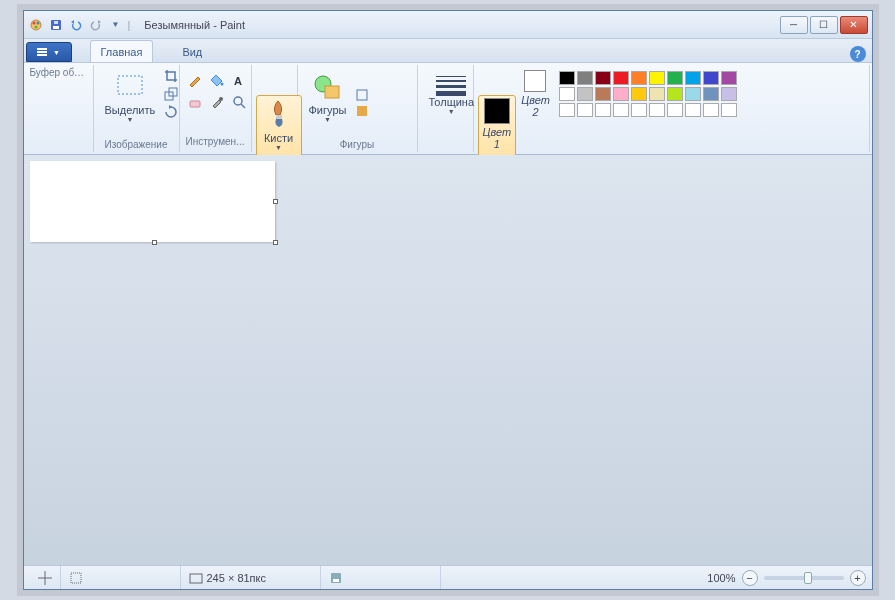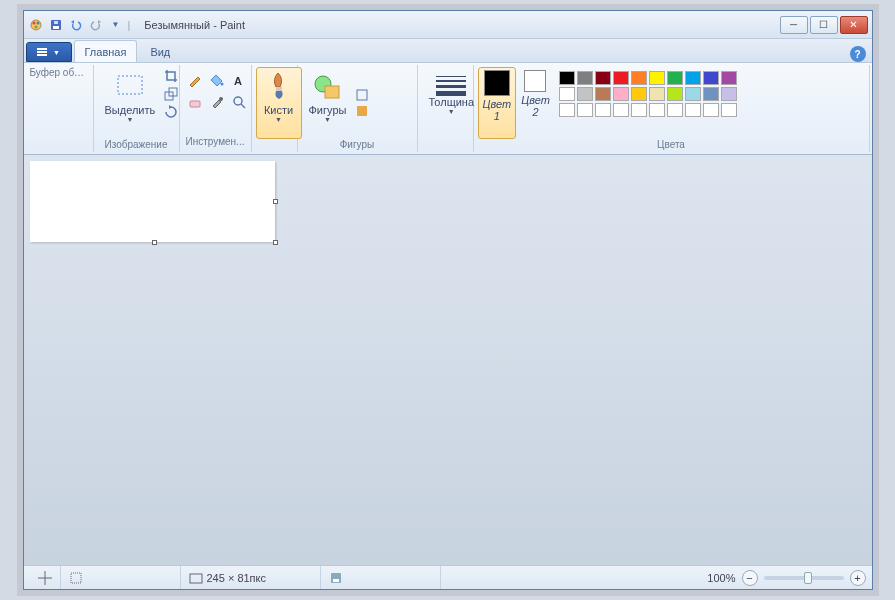--- a/index.html
+++ b/index.html
@@ -11,35 +11,35 @@
 .titlebar .qat { display: flex; align-items: center; gap: 4px; }
 .qat-btn { width: 16px; height: 16px; display: flex; align-items: center; justify-content: center; color: #4a6a9a; cursor: default; }
 .title-text { margin-left: 10px; color: #445; flex: 1; }
 .win-controls { display: flex; }
 .win-btn { width: 28px; height: 18px; border: 1px solid #8aa4c0; background: linear-gradient(#f4f8fc, #dde8f3); margin-left: 2px; display: flex; align-items: center; justify-content: center; font-size: 10px; color: #334; border-radius: 2px; }
 .win-btn.close { background: linear-gradient(#e98a7a, #c94a36); color: #fff; border-color: #9c3b2b; }
 
 
 .tabs-row { height: 24px; background: linear-gradient(#e8eef6, #d6e2f0); display: flex; align-items: flex-end; padding-left: 2px; border-bottom: 1px solid #b8c9de; }
 .file-menu { width: 46px; height: 20px; background: linear-gradient(#3d74c7, #2a59a8); border: 1px solid #1a3f7a; border-radius: 3px 3px 0 0; color: #fff; display: flex; align-items: center; justify-content: center; font-size: 9px; }
-.tab { height: 22px; padding: 0 10px; display: flex; align-items: center; color: #3a5a8a; background: transparent; border: 1px solid transparent; border-bottom: none; margin-left: 2px; }
+.tab { height: 22px; padding: 0 10px; display: flex; align-items: center; color: #3a5a8a; background: transparent; border: 1px solid transparent; border-bottom: none; margin-left: 18px; }
 .tab.active { background: #f5f9fd; border-color: #b8c9de; border-radius: 3px 3px 0 0; color: #3a5a8a; }
 .help-btn { margin-left: auto; margin-right: 6px; width: 16px; height: 16px; border-radius: 50%; background: #4a8ad8; color: #fff; display: flex; align-items: center; justify-content: center; font-size: 10px; font-weight: bold; }
 
 
 .ribbon { height: 92px; background: linear-gradient(#f5f9fd, #e4edf8); display: flex; border-bottom: 1px solid #a8bbd2; padding: 2px; }
 .group { display: flex; flex-direction: column; border-right: 1px solid #c5d3e4; padding: 2px 4px; }
 .group-body { flex: 1; display: flex; align-items: flex-start; }
 .group-label { text-align: center; color: #6a7a92; font-size: 10px; height: 14px; overflow: hidden; text-overflow: ellipsis; white-space: nowrap; }
 
 .big-btn { display: flex; flex-direction: column; align-items: center; padding: 2px 6px; height: 72px; border-radius: 3px; border: 1px solid transparent; }
 .big-btn .icon-box { width: 32px; height: 32px; display: flex; align-items: center; justify-content: center; margin-bottom: 2px; }
 .big-btn .label { color: #3a4a6a; text-align: center; line-height: 12px; }
 .big-btn.highlighted { border: 3px solid #e63a2a; border-radius: 6px; }
-.big-btn.selected { background: linear-gradient(#fff3d6, #ffe1a0); border: 1px solid #d4a84a; }
+.big-btn.selected { background: linear-gradient(#fff3d6, #ffe1a0); border: 1px solid #d4a84a; margin-top: 28px; }
 
 .tool-grid { display: grid; grid-template-columns: repeat(3, 18px); grid-auto-rows: 18px; gap: 4px; padding: 4px 2px; }
 .tool-cell { display: flex; align-items: center; justify-content: center; }
 .shapes-side { display: flex; flex-direction: column; gap: 2px; padding: 2px; }
 
 .thickness-box { width: 40px; display: flex; flex-direction: column; align-items: center; gap: 3px; padding-top: 6px; }
 .thick-line { width: 30px; background: #3a4a6a; }
 
 .color-btn { display: flex; flex-direction: column; align-items: center; padding: 2px 4px; height: 72px; font-style: italic; }
 .color-swatch-big { width: 22px; height: 22px; border: 1px solid #888; margin-bottom: 2px; }

